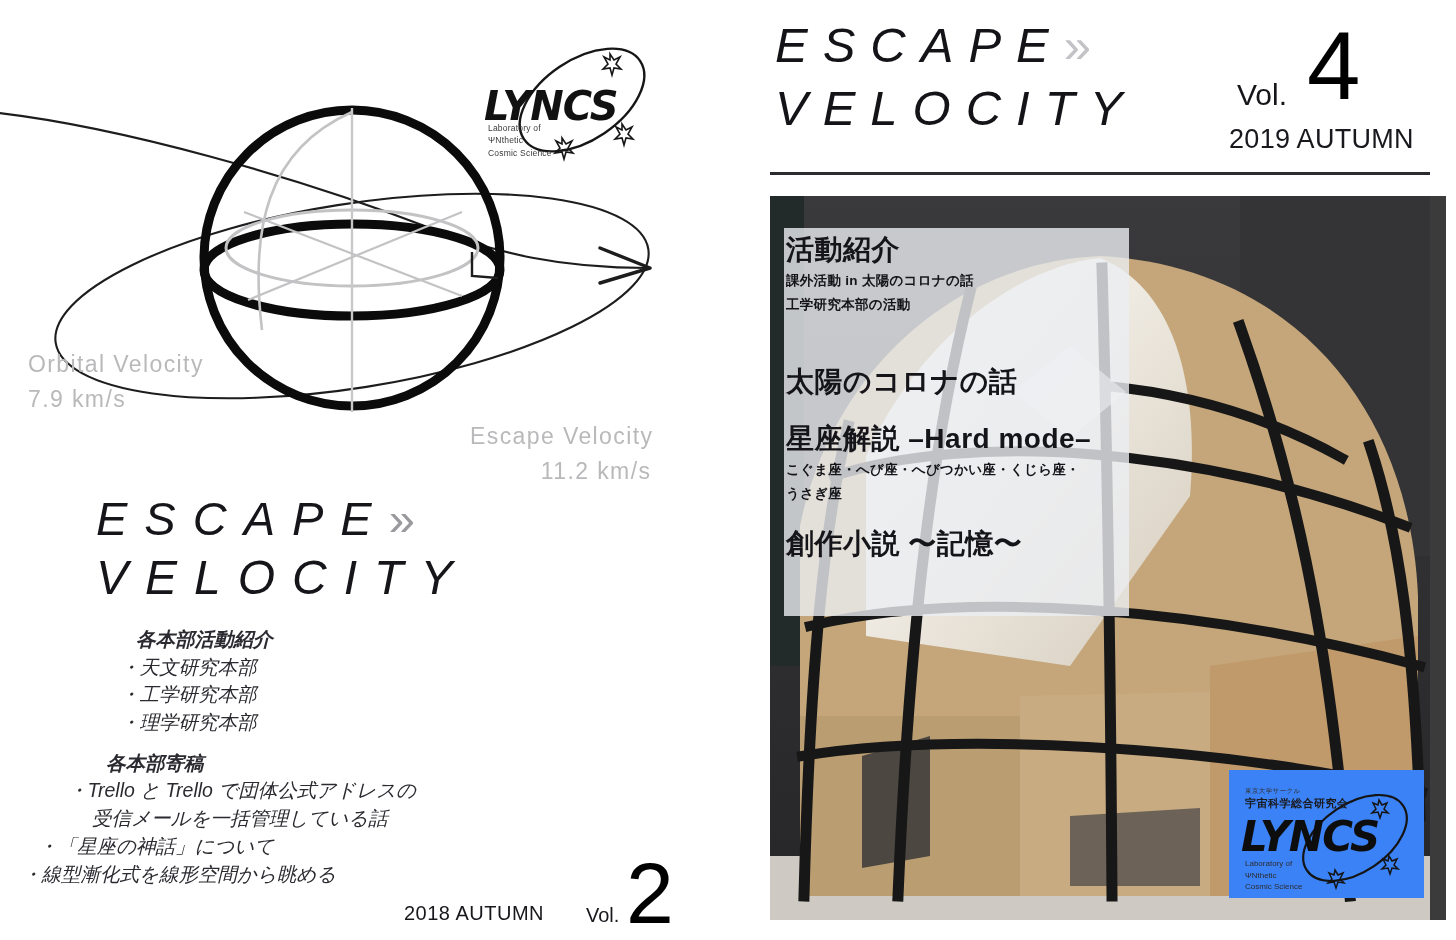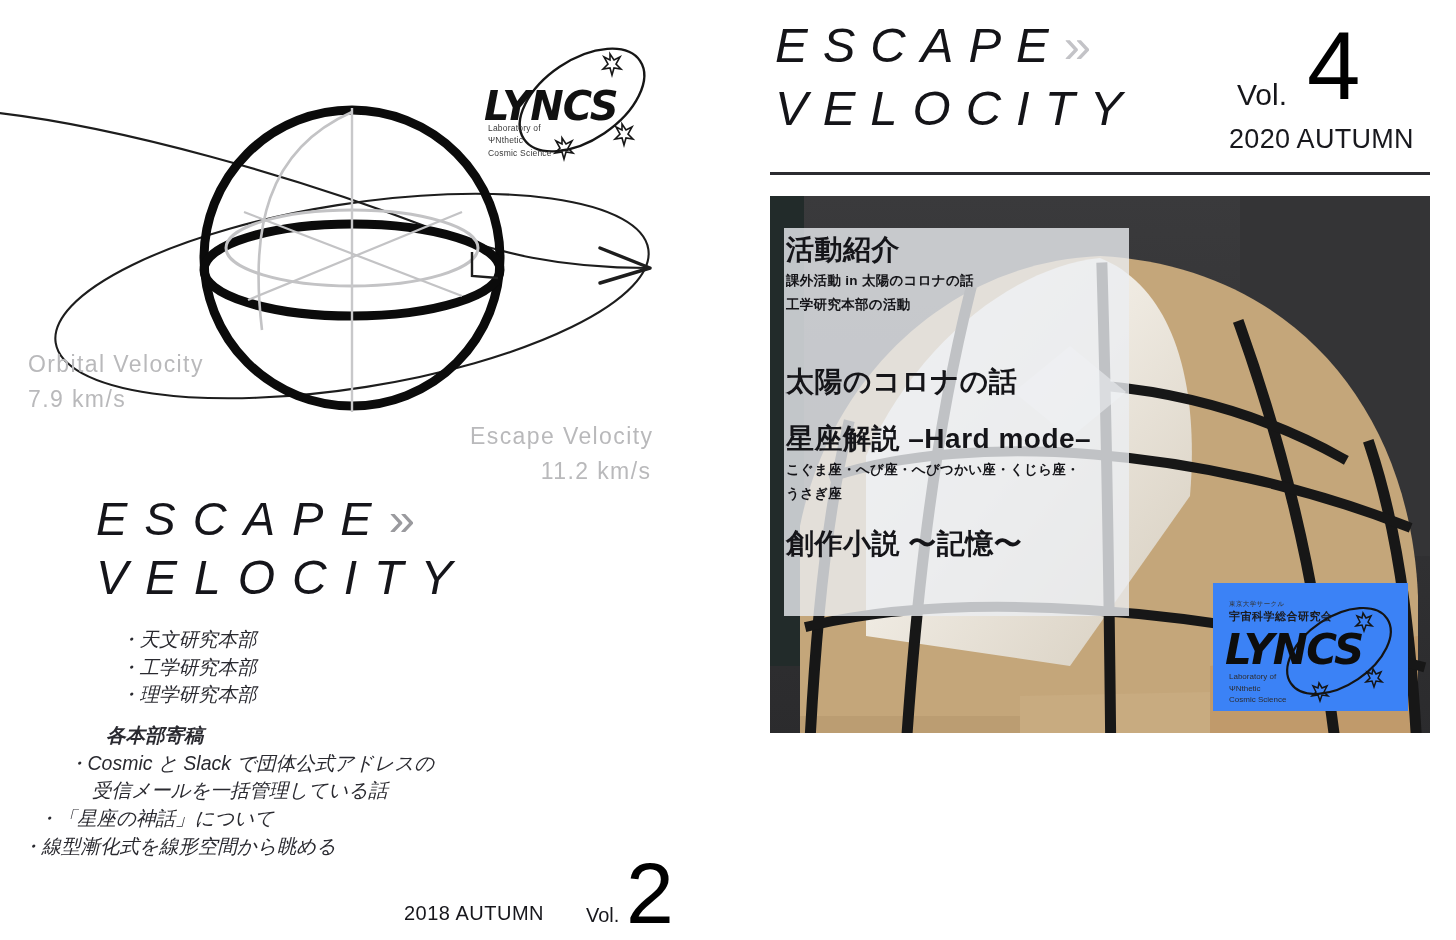--- a/index.html
+++ b/index.html
@@ -65,21 +65,21 @@
   .rc-volblk .vlab{position:absolute;left:10px;top:56px;font-family:"Liberation Sans",sans-serif;
     font-size:30px;color:#16161a;}
   .rc-volblk .vnum{position:absolute;left:80px;top:-4px;font-family:"Liberation Sans",sans-serif;
     font-size:96px;line-height:1;color:#000;}
   .rc-volblk .vseason{position:absolute;left:2px;top:102px;font-family:"Liberation Sans",sans-serif;
     font-size:27px;letter-spacing:.3px;color:#18181d;}
 
   .rc-rule{position:absolute;left:35px;top:172px;width:660px;height:0;border-top:3px solid #2b2b30;}
 
   
-  .photo{position:absolute;left:35px;top:196px;width:660px;height:537px;overflow:hidden;background:#3b3b3c;}
+  .photo{position:absolute;left:35px;top:196px;width:660px;height:724px;overflow:hidden;background:#3b3b3c;padding-left:16px;}
   .photo svg{position:absolute;left:0;top:0;}
 
   .toc-overlay{position:absolute;left:14px;top:32px;width:345px;height:388px;
     background:rgba(235,238,241,0.80);}
   .toc-right{position:absolute;left:16px;top:36px;width:345px;color:#151519;
     font-family:"Liberation Sans",sans-serif;}
   .toc-right .big{font-size:28px;font-weight:bold;line-height:1.25;letter-spacing:.5px;}
   .toc-right .sml{font-size:13.5px;font-weight:bold;line-height:1.5;letter-spacing:.3px;margin-top:4px;}
   .toc-right .sp1{height:26px;}
   .toc-right .sp2{height:22px;}
@@ -154,26 +154,27 @@
     </div>
 
     <div class="ev-title">
       <div class="l1">
         <span>ESCAPE</span><span class="ev-chev">»</span>
       </div>
       <div class="l2">VELOCITY</div>
     </div>
 
     <div class="toc-left">
+        <div class="hd ind1">各本部活動紹介</div>
         <div class="ind2">・天文研究本部</div>
         <div class="ind2">・工学研究本部</div>
         <div class="ind2">・理学研究本部</div>
         <div class="gap"></div>
         <div class="hd ind3">各本部寄稿</div>
-        <div class="ind6">・Cosmic と Slack で団体公式アドレスの</div>
+        <div class="ind6">・Trello と Trello で団体公式アドレスの</div>
         <div class="ind4">受信メールを一括管理している話</div>
         <div class="ind8">・「星座の神話」について</div>
         <div class="ind9">・線型漸化式を線形空間から眺める</div>
       </div>
 
     <div class="left-foot">
       <div class="fy">2018 AUTUMN</div>
       <div class="fvol">Vol.</div>
       <div class="fnum">2</div>
     </div>
@@ -184,21 +185,21 @@
     <div class="rc-title">
       <div class="l1">
         <span>ESCAPE</span><span class="rc-chev">»</span>
       </div>
       <div class="l2">VELOCITY</div>
     </div>
 
     <div class="rc-volblk">
       <div class="vlab">Vol.</div>
       <div class="vnum">4</div>
-      <div class="vseason">2020 AUTUMN</div>
+      <div class="vseason">2019 AUTUMN</div>
     </div>
 
     <div class="rc-rule"></div>
 
     <div class="photo">
       <svg width="660" height="724" viewBox="0 0 660 724">
         <defs>
           <linearGradient id="domeLight" x1="0" y1="0" x2="1" y2="1">
             <stop offset="0%" stop-color="#ffffff"></stop>
             <stop offset="45%" stop-color="#f2efe9"></stop>

